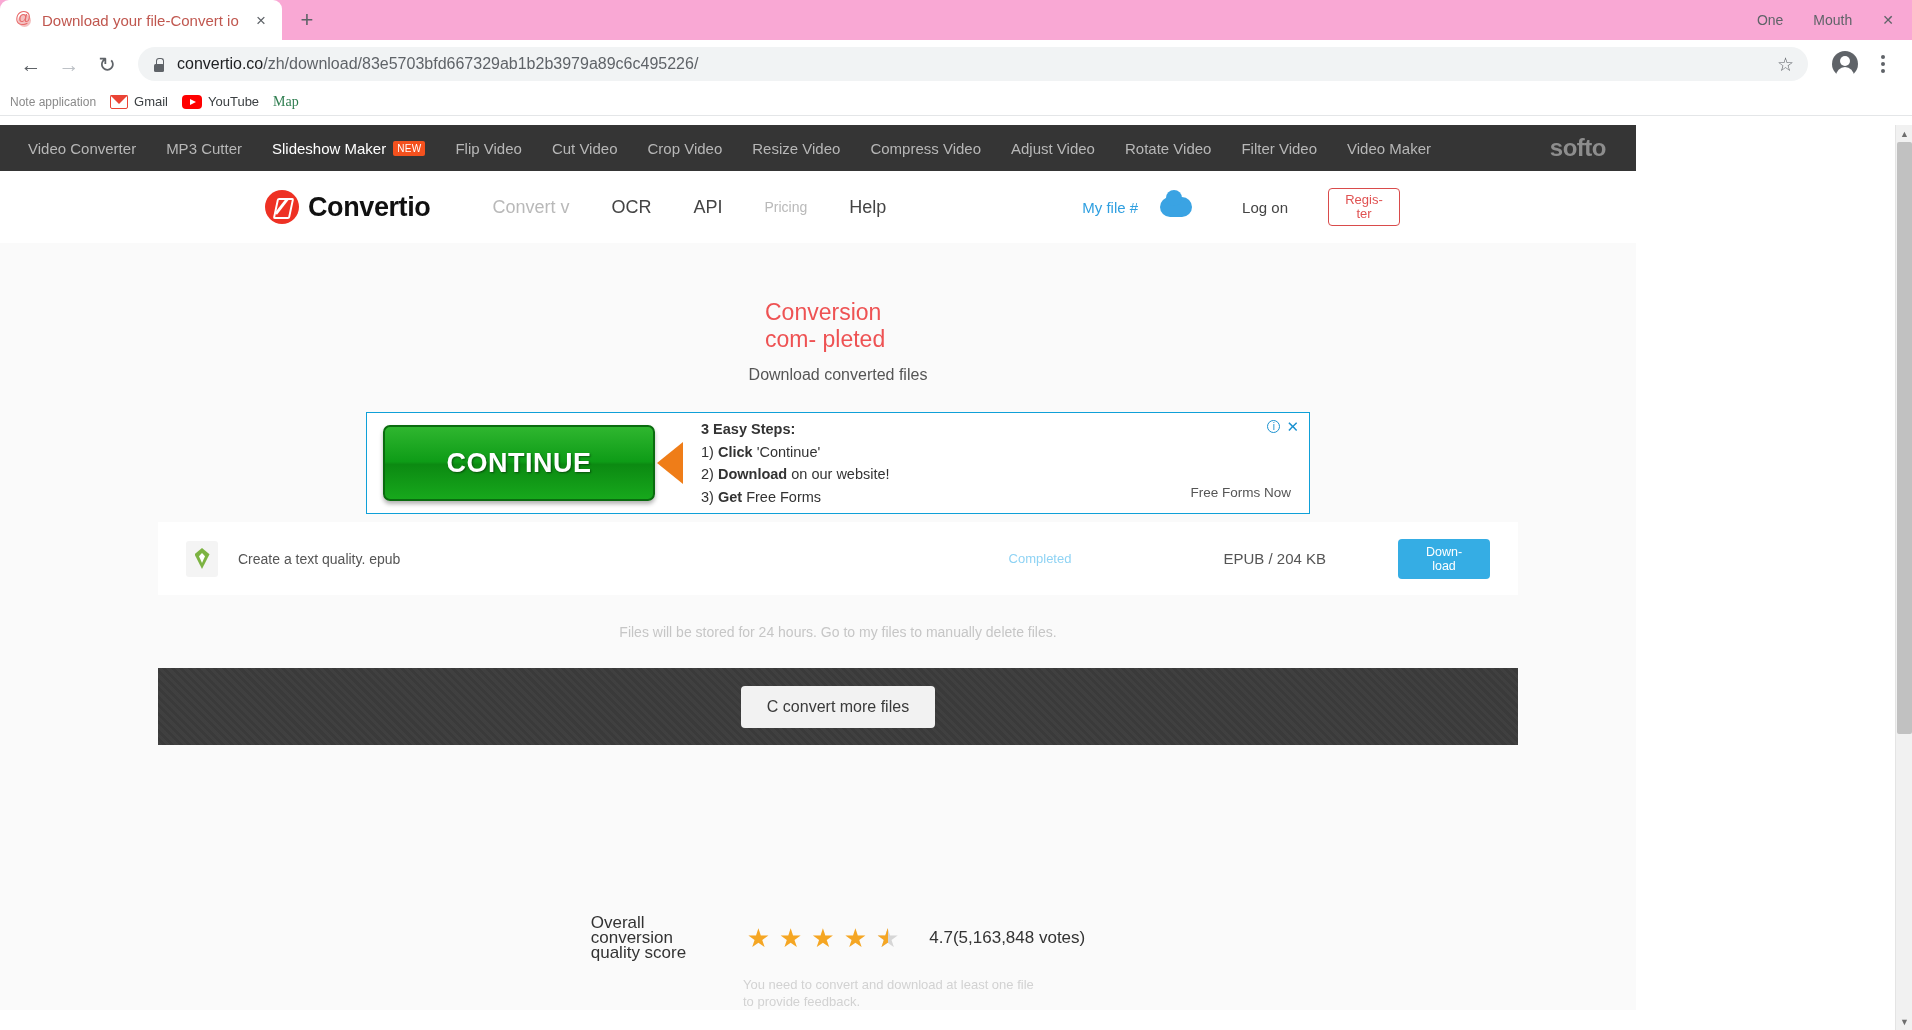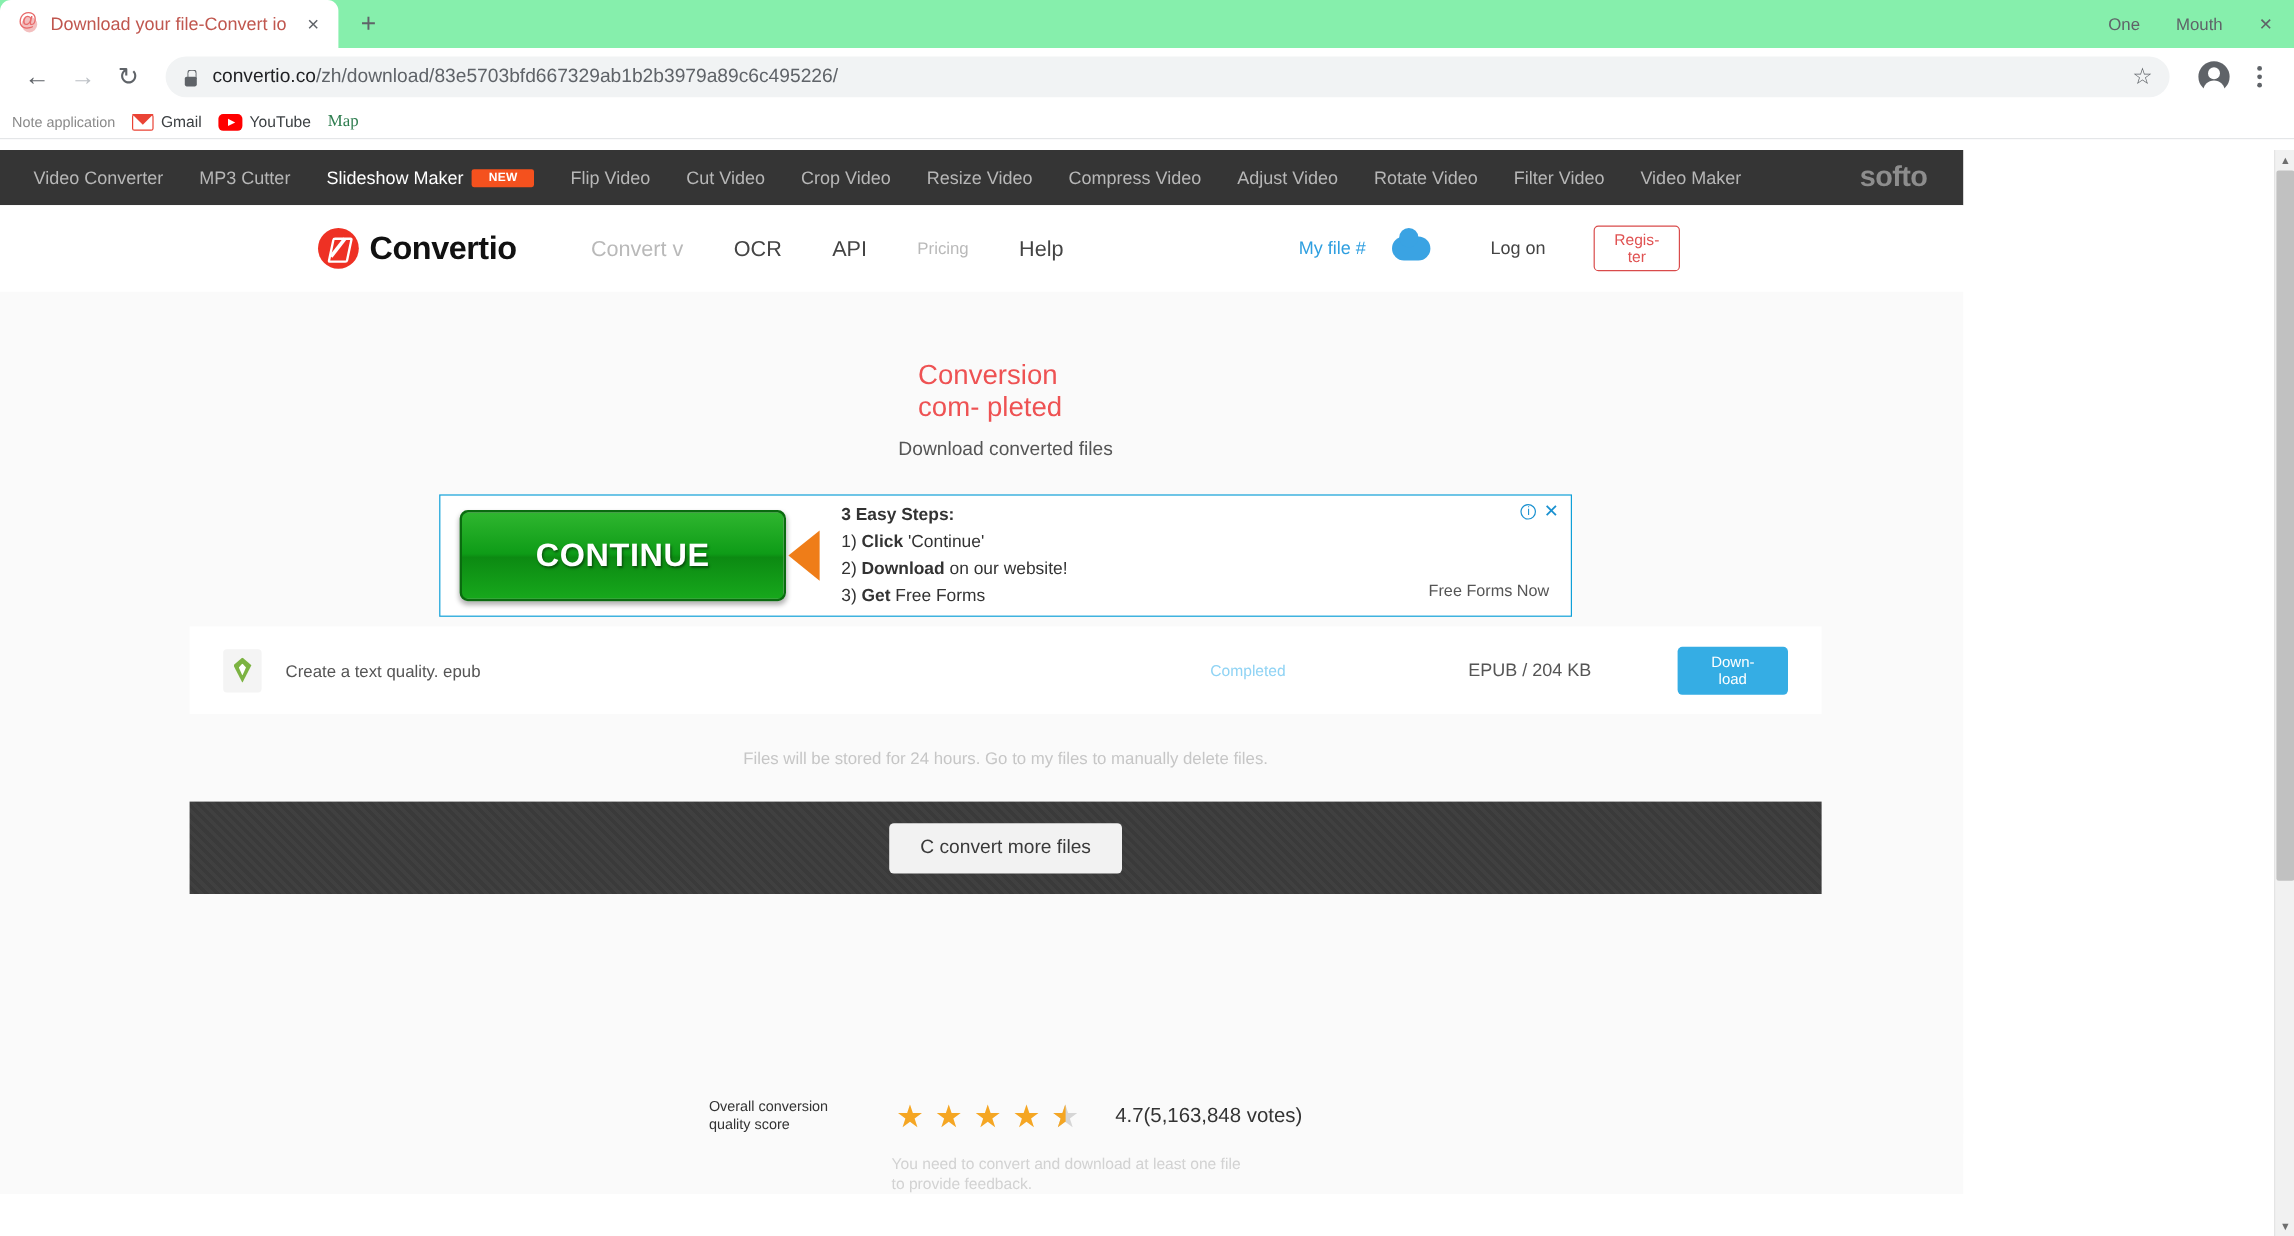--- a/index.html
+++ b/index.html
@@ -7,21 +7,21 @@
     width: 1912px; height: 1030px;
     font-family: "Liberation Sans", sans-serif;
     background: #ffffff;
     overflow: hidden;
   }
 
   
   .browser { width: 1912px; height: 1030px; position: relative; }
 
   .tabstrip {
-    height: 40px; background: #86efac;
+    height: 40px; background: #f9a8d4;
     display: flex; align-items: flex-end; position: relative;
   }
   .tab {
     width: 282px; height: 40px; background: #ffffff;
     border-radius: 9px 9px 0 0;
     display: flex; align-items: center; padding: 0 10px 0 16px;
     position: relative;
   }
   .tab-favicon {
     width: 18px; height: 18px; flex: 0 0 18px; margin-right: 8px;
@@ -146,22 +146,22 @@
     height: 46px; background: #353535;
     display: flex; align-items: center; padding: 0 28px;
     position: relative;
   }
   .topbar-item {
     font-size: 15px; color: #b7b7b7; margin-right: 30px; white-space: nowrap;
     display:flex; align-items:center; gap:7px;
   }
   .topbar-item.active { color: #ffffff; }
   .badge-new {
-    background: #f4511e; color: #fff; font-size: 10px; font-weight: bold;
-    padding: 2px 14px; border-radius: 2px; letter-spacing: .3px;
+    background: #f4511e; color: #fff; font-size: 10px; font-weight: normal;
+    padding: 2px 4px; border-radius: 2px; letter-spacing: .3px;
   }
   .softo {
     position: absolute; right: 30px; top: 50%; transform: translateY(-50%);
     font-size: 24px; font-weight: bold; color: #8d8d8d; letter-spacing: -.5px;
   }
 
   .siteheader {
     height: 72px; background: #ffffff; position: relative;
     display: flex; align-items: center; padding-left: 265px;
   }
@@ -300,21 +300,21 @@
   .convert-btn {
     background: #f2f2f2; border-radius: 4px; padding: 12px 26px;
     font-size: 16px; color: #3a3a3a;
   }
 
   .rating {
     margin-top: 170px; display: flex; align-items: center;
     justify-content: center; gap: 0; background: #fafafa;
   }
   .rating-label {
-    width: 130px; font-size: 12px; color: #333; line-height: 15px;
+    width: 130px; font-size: 17px; color: #333; line-height: 15px;
     text-align: left;
   }
   .stars { display: flex; gap: 9px; margin-left: 26px; }
   .star { font-size: 26px; color: #f5a623; line-height: 1; }
   .star.half { position: relative; color: #d6d6d6; }
   .star.half::before {
     content: "★"; position: absolute; left: 0; top: 0;
     width: 50%; overflow: hidden; color: #f5a623;
   }
   .rating-num { font-size: 17px; color: #333; margin-left: 30px; white-space: nowrap; }

